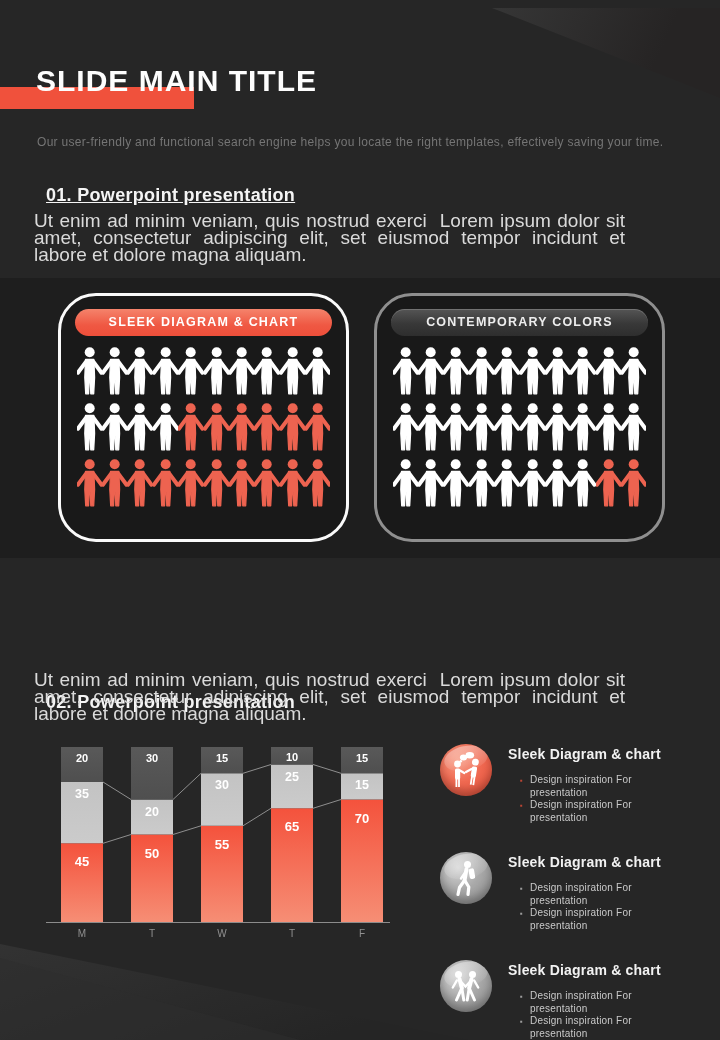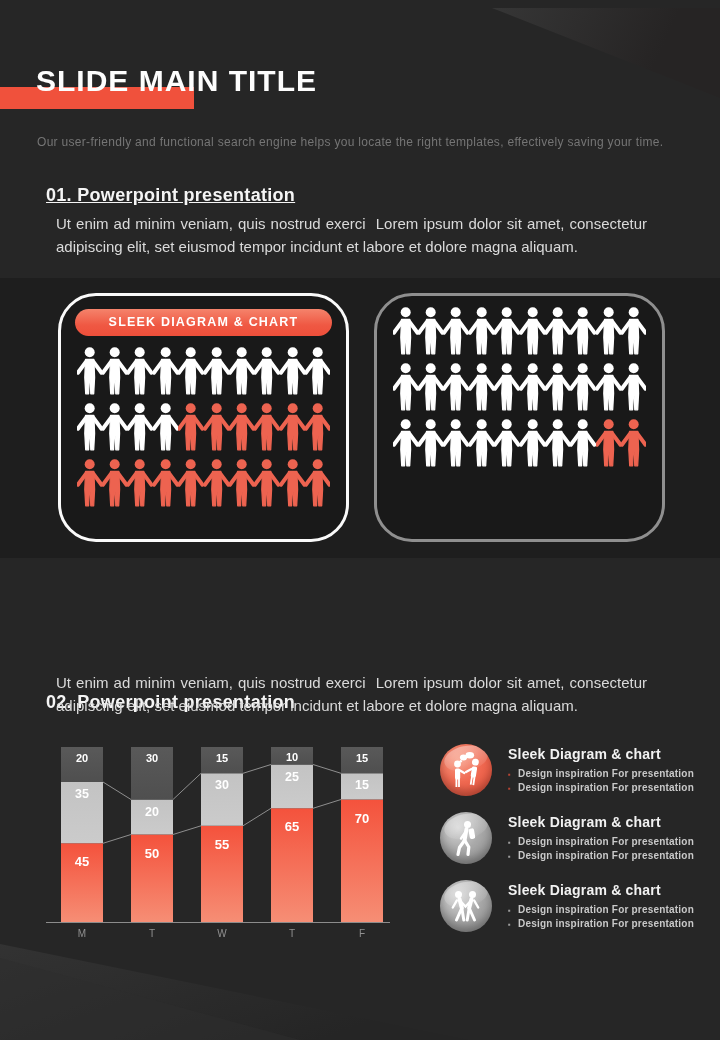--- a/index.html
+++ b/index.html
@@ -35,22 +35,22 @@
   }
   .subtitle{
     position:absolute;left:37px;top:135px;z-index:2;
     font-size:12px;color:#757575;letter-spacing:.3px;white-space:nowrap;
   }
   
   .section-heading{
     position:absolute;left:46px;font-size:18px;font-weight:700;color:#f5f5f5;letter-spacing:.3px;
   }
   .section-body{
-    position:absolute;left:56px;width:591px;
-    font-size:15px;line-height:23px;color:#dadada;text-align:justify;
+    position:absolute;left:34px;width:591px;
+    font-size:19px;line-height:17px;color:#dadada;text-align:justify;
   }
   #sec1-heading{top:185px;text-decoration:underline;} #sec1-body{top:212px;}
   #sec2-heading{top:644px;margin-top:48px;} #sec2-body{top:671px;}
   
   .dark-band{position:absolute;left:0;top:278px;width:720px;height:280px;background:#1e1e1e;}
   .chart-card{
     position:absolute;top:293px;width:285px;height:243px;border-radius:38px;
     background:#191919;z-index:2;
   }
   #card-0{left:58px;border:3px solid #fafafa;}
@@ -78,21 +78,21 @@
   }
   .legend-circle.red{background:radial-gradient(circle at 35% 30%,#f7977f 0%,#f06a52 45%,#e9503a 100%);}
   .legend-circle.gray{background:radial-gradient(circle at 35% 30%,#d6d6d6 0%,#a9a9a9 45%,#8a8a8a 100%);}
   .legend-circle::before{
     content:"";position:absolute;left:8%;top:4%;width:84%;height:48%;border-radius:50%;
     background:linear-gradient(rgba(255,255,255,.38),rgba(255,255,255,.05));transform:rotate(-12deg);
   }
   .legend-circle svg{position:relative;z-index:1;}
   .legend-text{margin-left:16px;padding-top:2px;}
   .legend-title{font-size:14px;font-weight:700;color:#f2f2f2;margin-bottom:6px;letter-spacing:.2px;}
-  .legend-bullets{list-style:none;margin:0;padding:0;font-weight:bold;}
+  .legend-bullets{list-style:none;margin:12px;padding:0;}
   .legend-bullets li{
     display:flex;align-items:baseline;font-size:10px;line-height:12.5px;color:#c9c9c9;letter-spacing:.2px;
   }
   .legend-bullets li::before{content:"▪";font-size:8px;margin-right:7px;color:#9c9c9c;}
   .legend-item.red-bullets .legend-bullets li::before{color:#b84534;}
 </style>
 </head>
 <body>
 
 <div class="decor decor-top-right"></div>
@@ -294,20 +294,21 @@
     <circle cx="14" cy="6.2" r="5.5" fill="#ED6350"></circle>
     <path d="M9.4,14 L18.6,14 L19.4,34 L18.4,52 L15.2,52 L14.6,37 L13.4,37 L12.8,52 L9.6,52 L8.6,34 Z" fill="#ED6350" stroke="#ED6350" stroke-width="1.4" stroke-linejoin="round"></path>
     <line x1="9.8" y1="16.8" x2="1" y2="28.8" stroke="#ED6350" stroke-width="4.4" stroke-linecap="round"></line>
     <line x1="18.2" y1="16.8" x2="27" y2="28.8" stroke="#ED6350" stroke-width="4.4" stroke-linecap="round"></line>
   </svg>
       </div>
     </div>
 </div>
 
 <div id="card-1" class="chart-card">
+  <div class="card-pill dark">CONTEMPORARY COLORS</div>
   <div class="people-rows">
       <div class="people-row">
         <svg viewBox="0 0 28 56" width="25.4" height="54">
     <circle cx="14" cy="6.2" r="5.5" fill="#FFFFFF"></circle>
     <path d="M9.4,14 L18.6,14 L19.4,34 L18.4,52 L15.2,52 L14.6,37 L13.4,37 L12.8,52 L9.6,52 L8.6,34 Z" fill="#FFFFFF" stroke="#FFFFFF" stroke-width="1.4" stroke-linejoin="round"></path>
     <line x1="9.8" y1="16.8" x2="1" y2="28.8" stroke="#FFFFFF" stroke-width="4.4" stroke-linecap="round"></line>
     <line x1="18.2" y1="16.8" x2="27" y2="28.8" stroke="#FFFFFF" stroke-width="4.4" stroke-linecap="round"></line>
   </svg>
         <svg viewBox="0 0 28 56" width="25.4" height="54">
     <circle cx="14" cy="6.2" r="5.5" fill="#FFFFFF"></circle>

